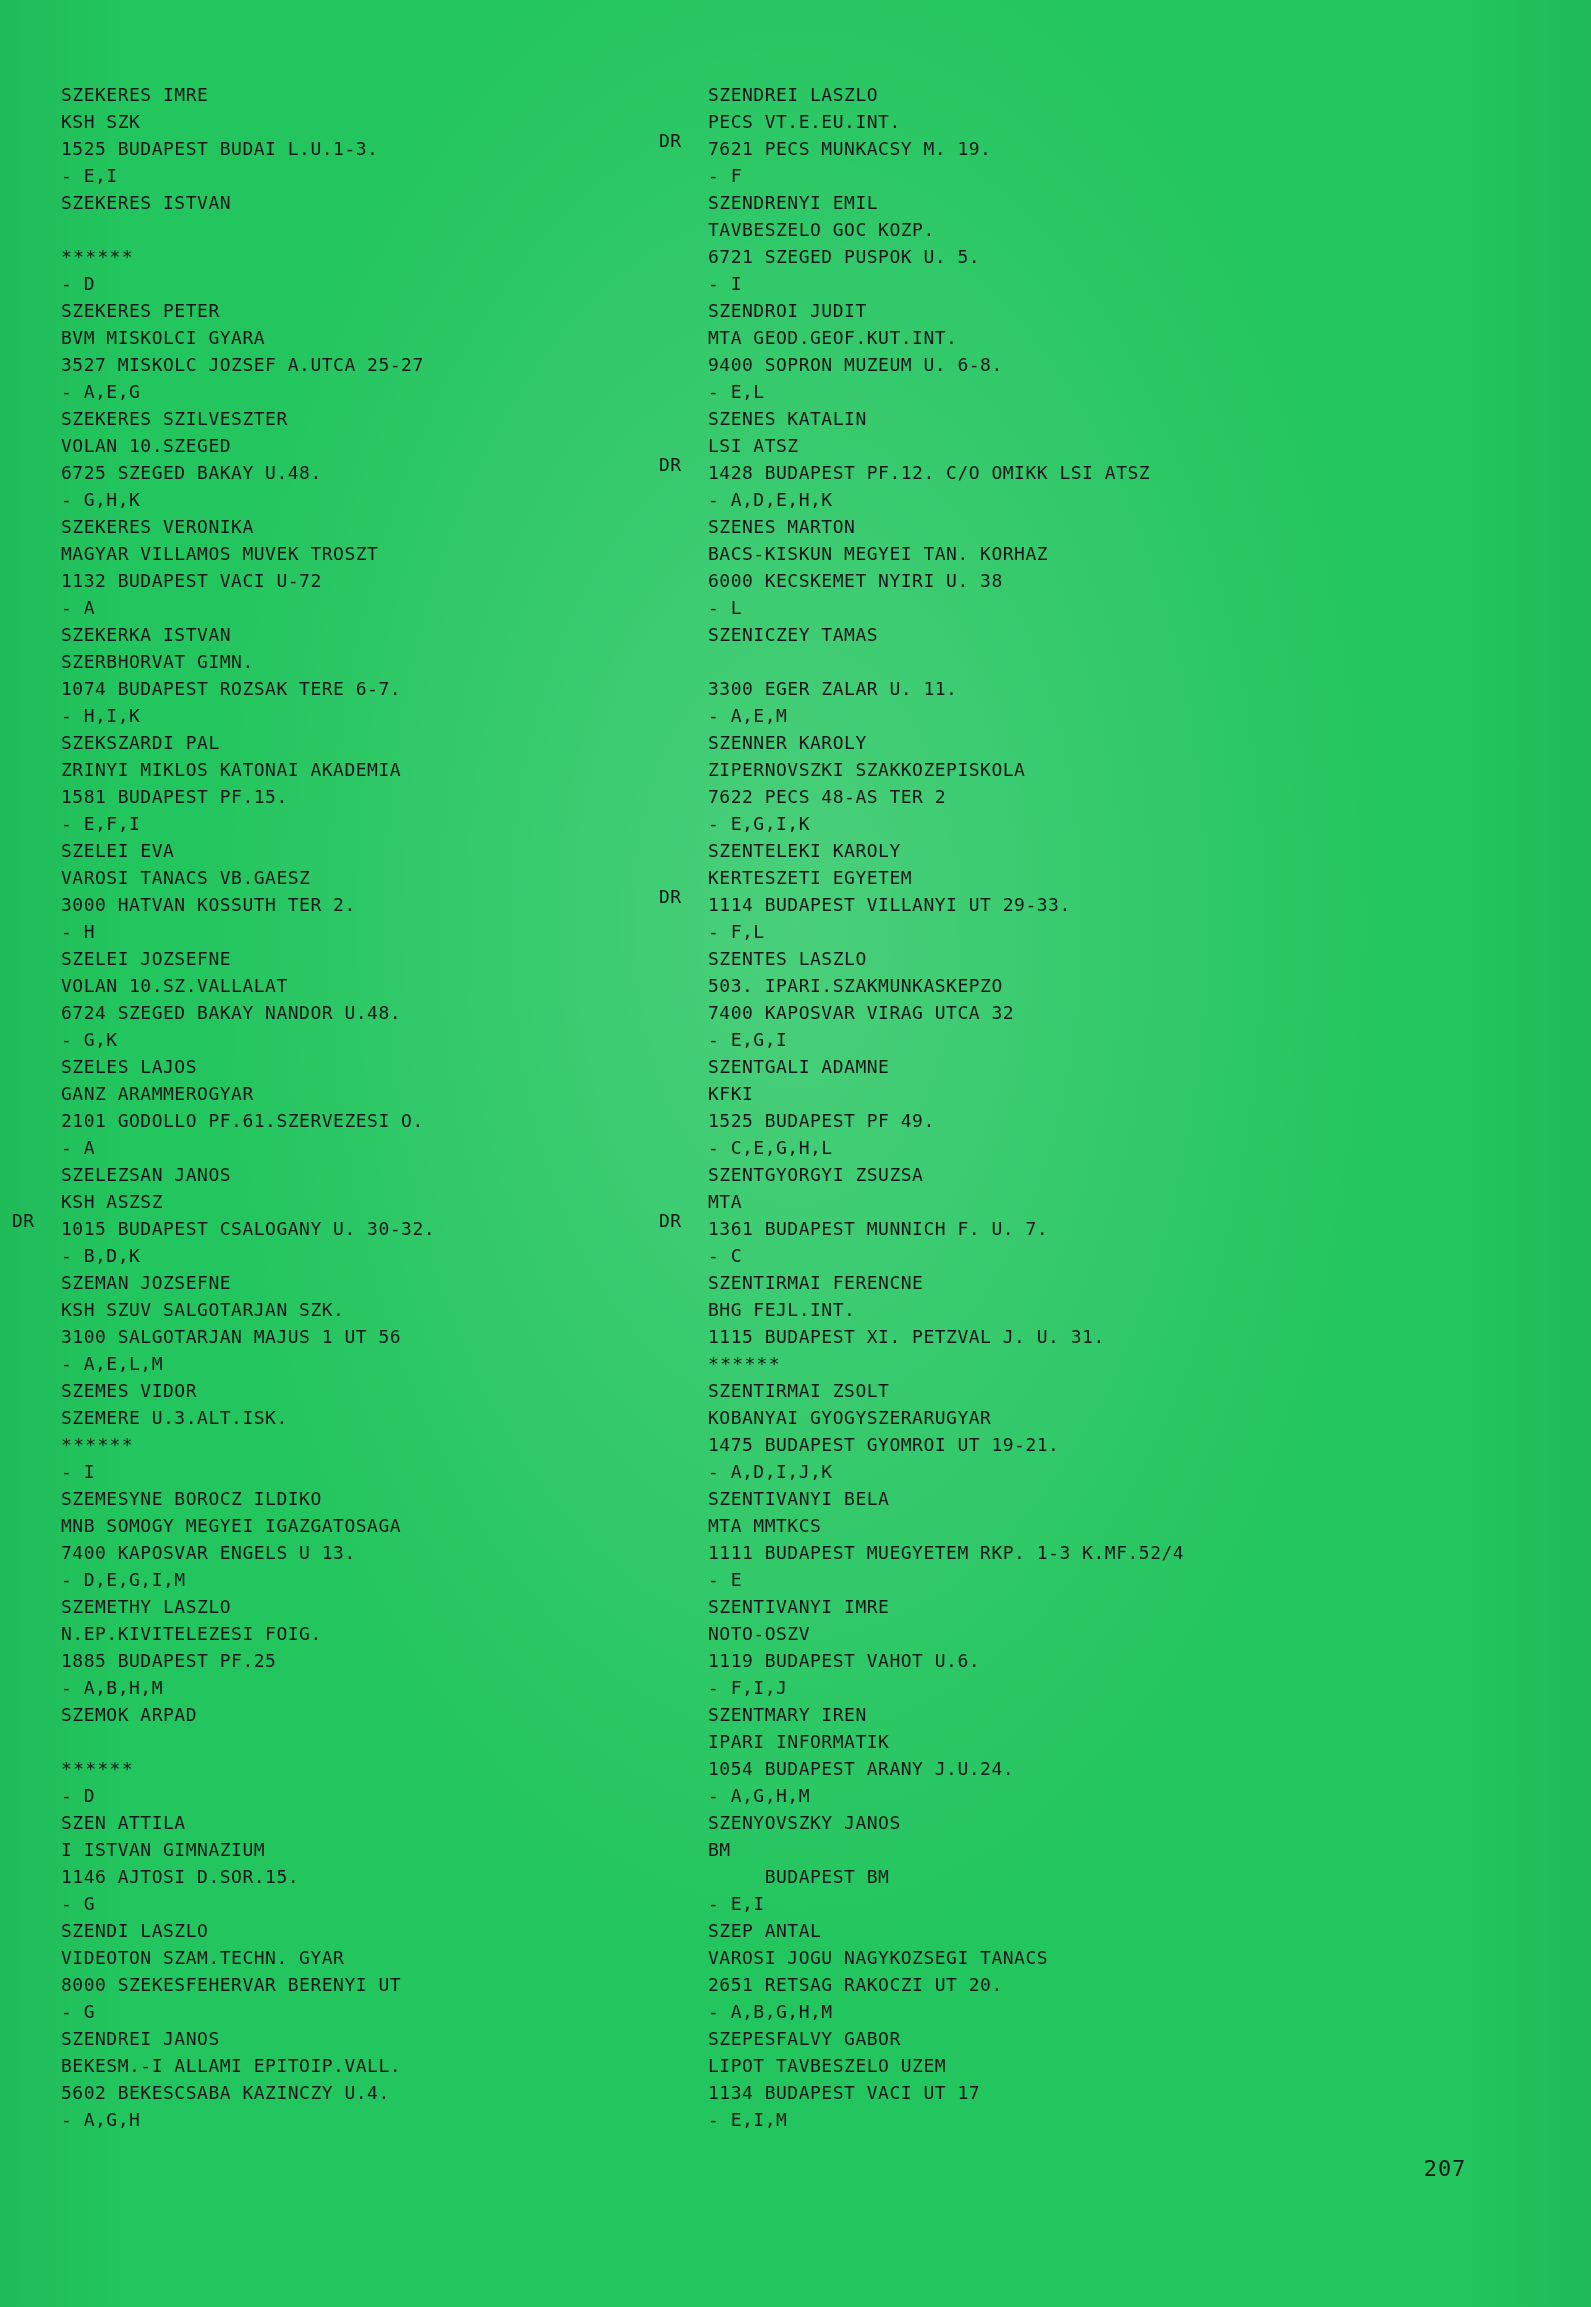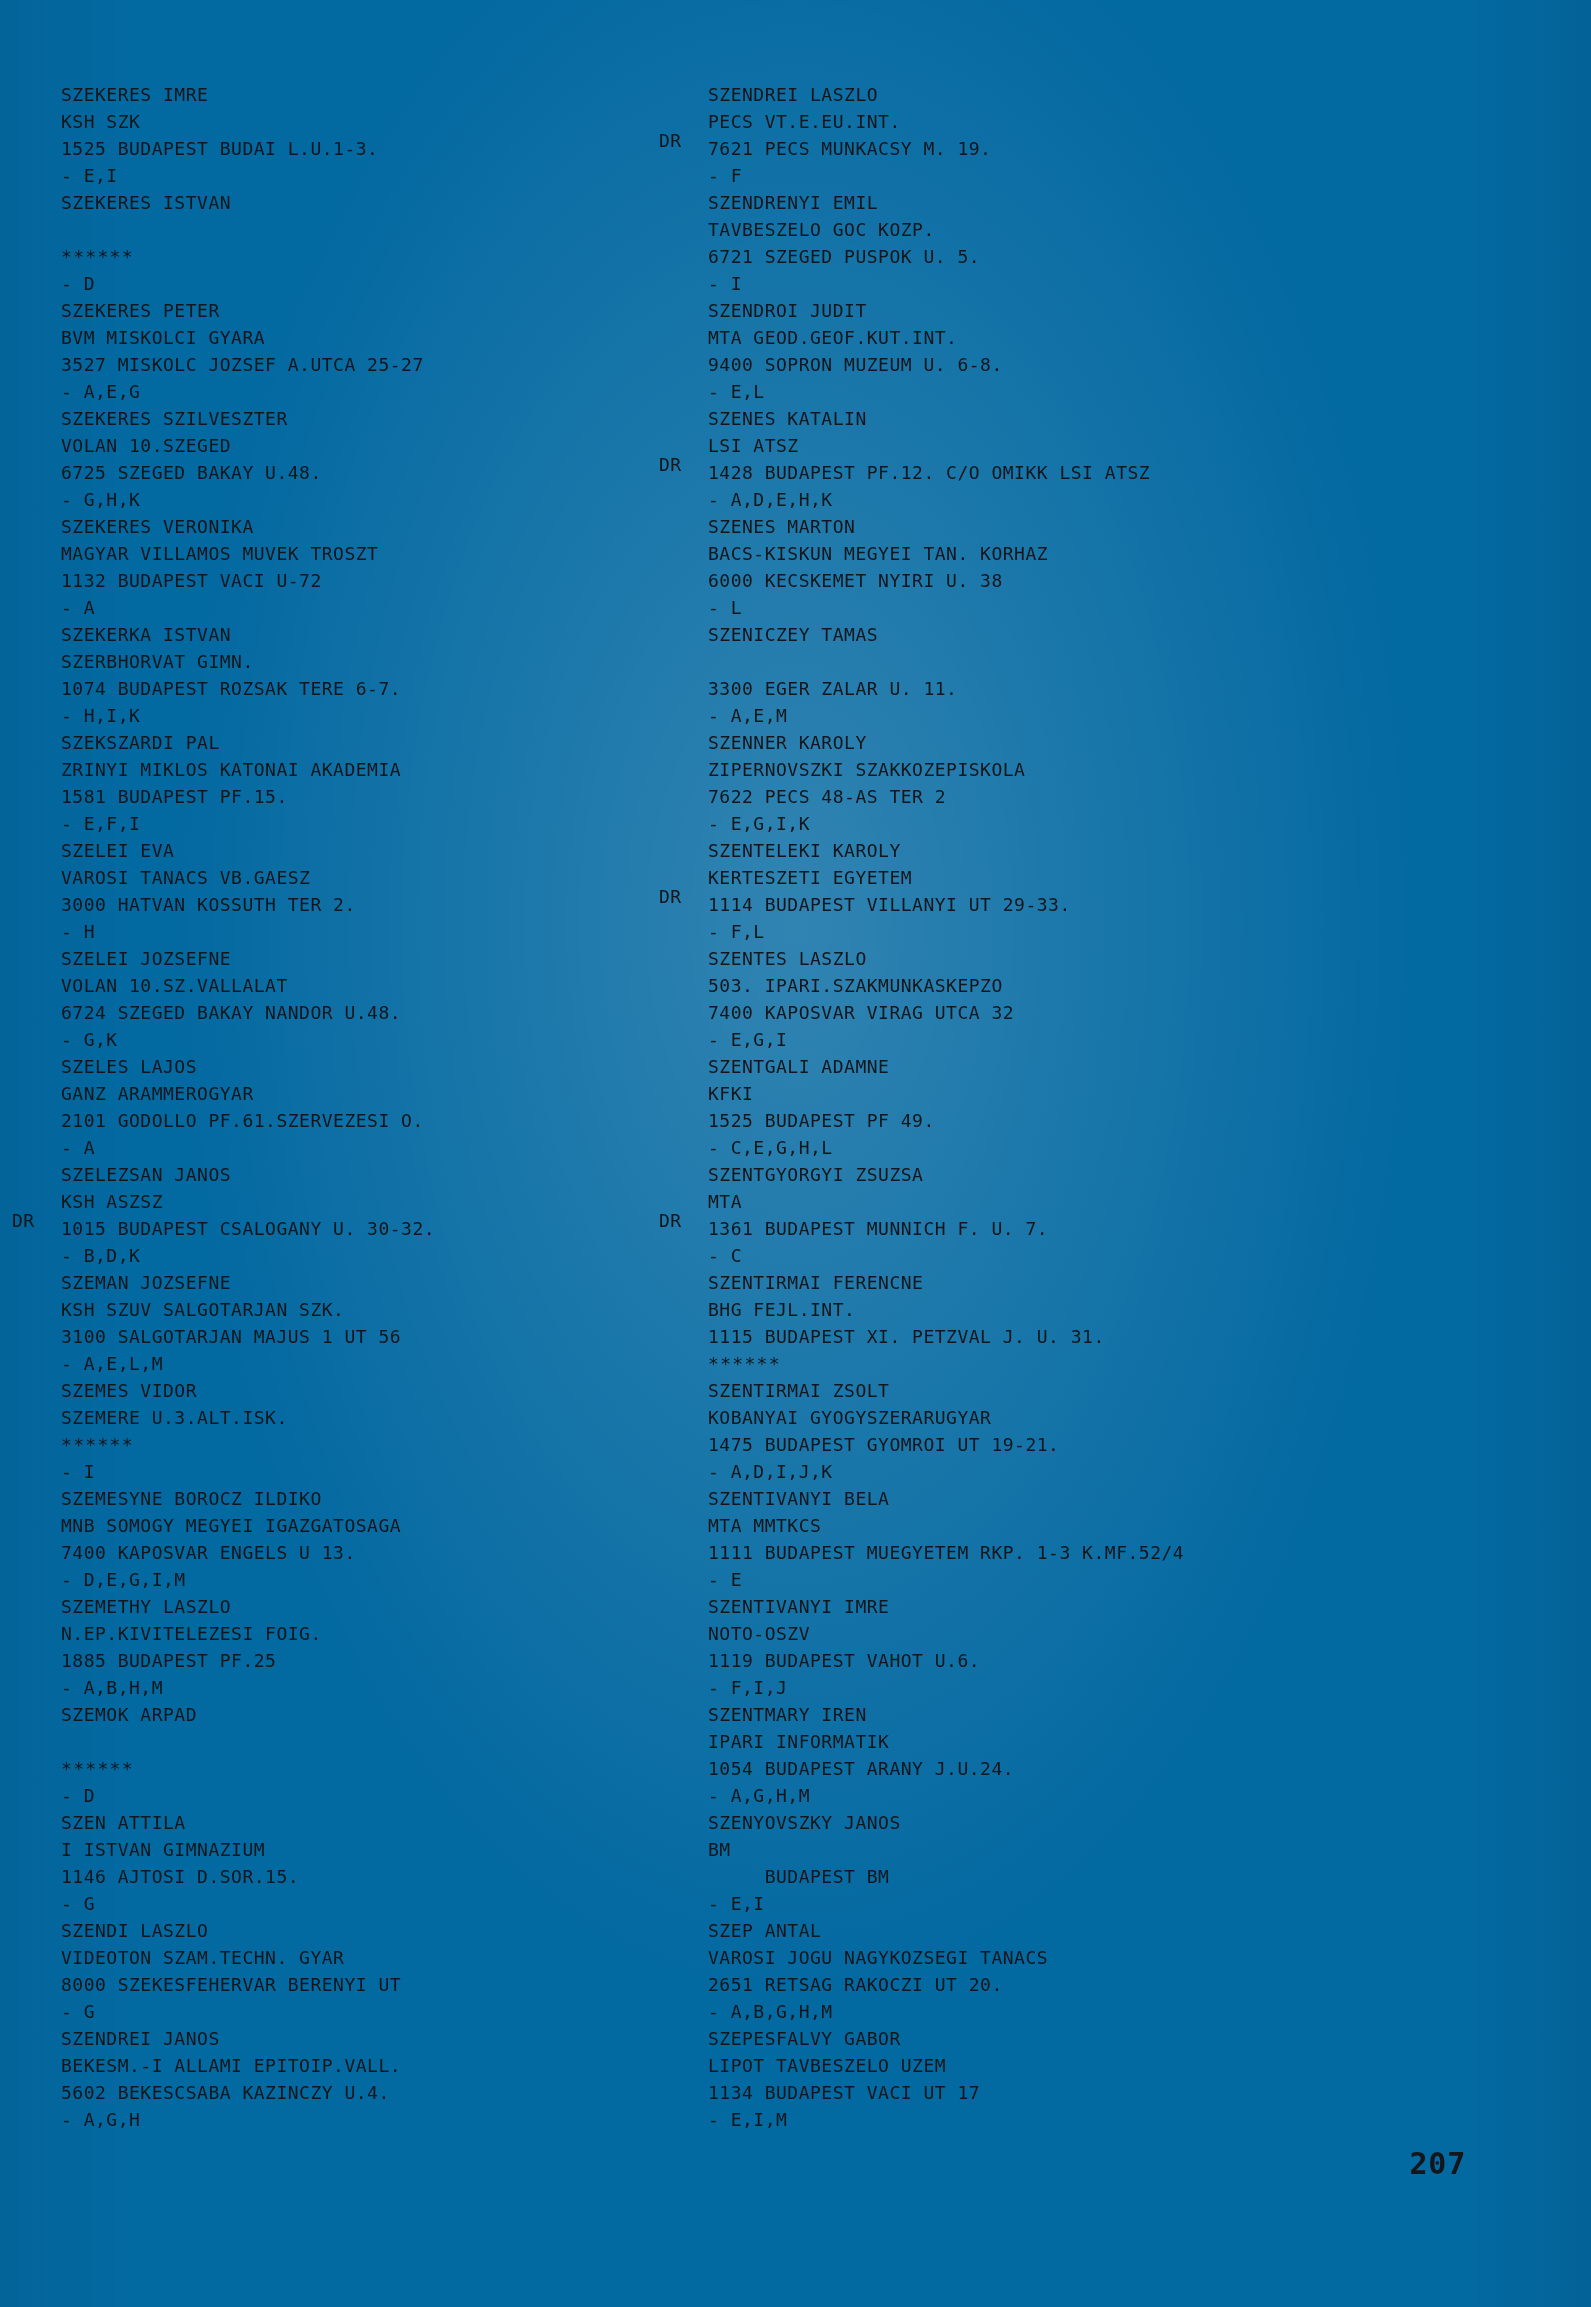--- a/index.html
+++ b/index.html
@@ -4,21 +4,21 @@
 <style>
   html, body {
     margin: 0;
     padding: 0;
     background: #c9c9c1;
   }
   .page {
     position: relative;
     width: 1592px;
     height: 2307px;
-    background: #0369a1;
+    background: #22c55e;
     overflow: hidden;
     font-family: "DejaVu Sans Mono", "Liberation Mono", monospace;
     color: #14161b;
   }
   
   .paper-texture {
     position: absolute;
     inset: 0;
     background:
       radial-gradient(ellipse at 50% 40%, rgba(255,255,255,0.18) 0%, rgba(255,255,255,0.0) 55%),
@@ -66,22 +66,22 @@
   .stars {
     letter-spacing: 1.3px;
   }
   .blank {
     height: 27px;
   }
   .pagenum {
     position: absolute;
     right: 126px;
     bottom: 126px;
-    font-size: 30px;
-    font-weight: bold;
+    font-size: 22px;
+    font-weight: normal;
     letter-spacing: 0.8px;
   }
 </style>
 </head>
 <body>
 
 <div class="page">
   <div class="paper-texture"></div>
 
   <div class="columns">

